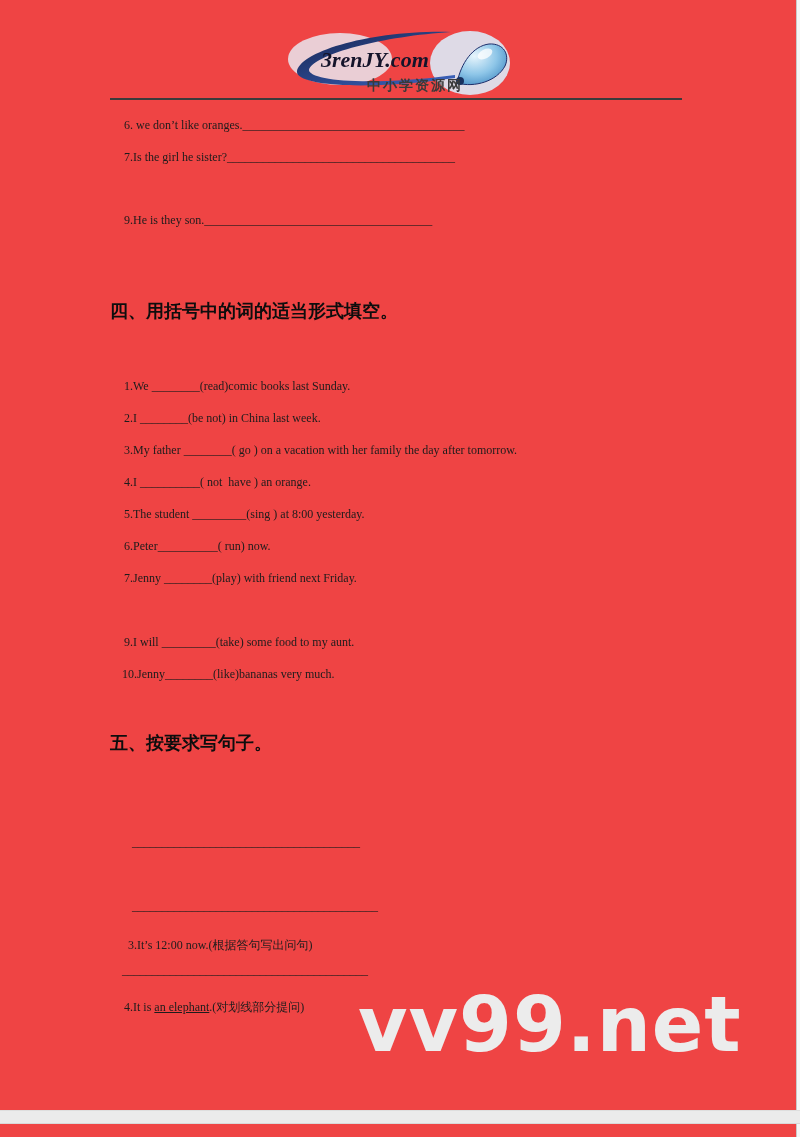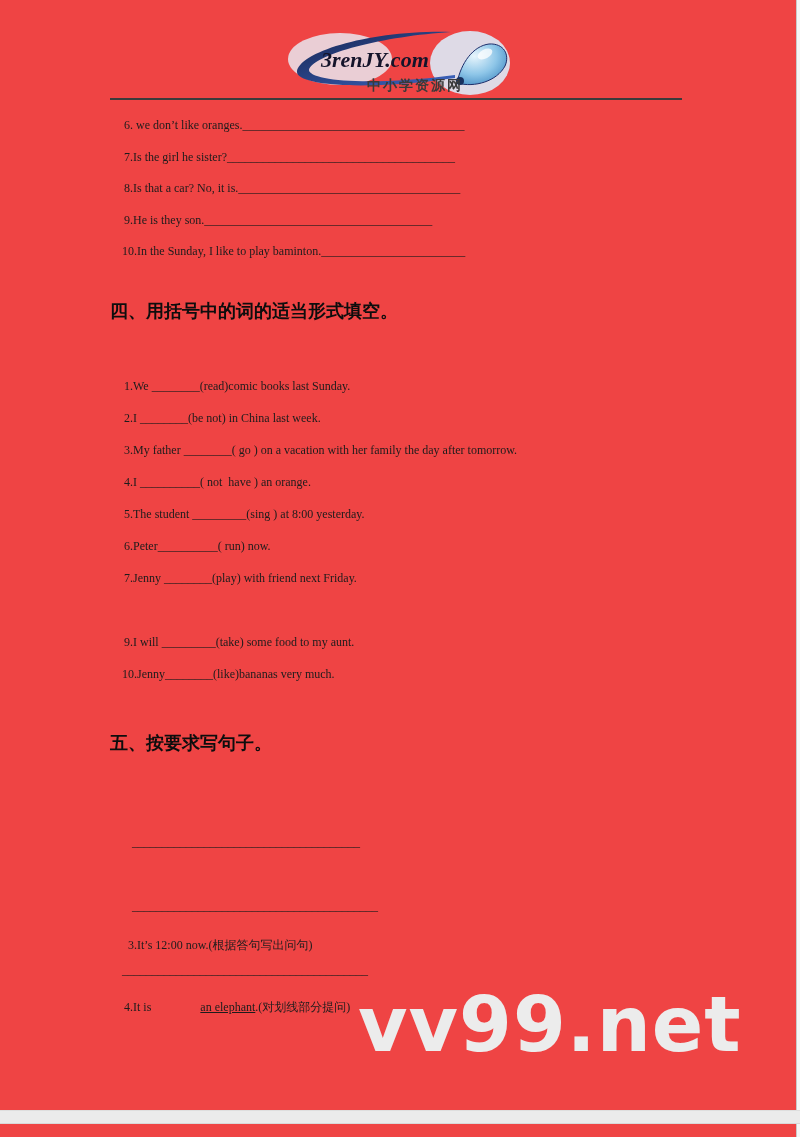--- a/index.html
+++ b/index.html
@@ -8,21 +8,21 @@
     font-family:"Liberation Serif", serif; color:#1c1c1c; overflow:hidden;
   }
   .t {
     position:absolute; font-size:12px; line-height:20px; white-space:pre;
     color:#1c1c1c;
   }
   .sec-title {
     position:absolute; font-family:"Liberation Sans", sans-serif;
     font-weight:bold; font-size:18px; color:#0d0d0d; white-space:pre;
   }
-  .underlined { text-decoration:underline;margin-left:46px; }
+  .underlined { text-decoration:underline; }
   .watermark {
     position:absolute; left:358px; top:980px;
     font-family:"DejaVu Sans", sans-serif; font-weight:bold;
     font-size:76px; color:#ececec; letter-spacing:1px; white-space:pre;
   }
   .rule { position:absolute; left:110px; top:98px; width:572px; height:2px; background:#3b3b3b; }
   .right-strip { position:absolute; right:0; top:0; width:3px; height:1137px; background:#f5f5f5; }
   .right-border { position:absolute; right:3px; top:0; width:1px; height:1137px; background:#c9c9c9; }
   .bottom-band {
     position:absolute; left:0; top:1110px; width:800px; height:12px;
@@ -67,23 +67,21 @@
     <circle cx="175" cy="56" r="4" fill="#17305f"></circle>
     <ellipse cx="200" cy="29" rx="8" ry="4.5" fill="#ffffff" opacity="0.75" transform="rotate(-28 200 29)"></ellipse>
     <text x="36" y="42" class="logo-site">3renJY.com</text>
     <text x="82" y="65" class="logo-tagline">中小学资源网</text>
   </svg>
 
   <div class="rule"></div>
 
   <div class="t" style="left:124px; top:115px">6. we don’t like oranges._____________________________________</div>
   <div class="t" style="left:124px; top:147px">7.Is the girl he sister?______________________________________</div>
-  <div class="t" style="left:124px; top:178px">8.Is that a car? No, it is._____________________________________</div>
   <div class="t" style="left:124px; top:210px">9.He is they son.______________________________________</div>
-  <div class="t" style="left:122px; top:241px">10.In the Sunday, I like to play baminton.________________________</div>
 
   <div class="sec-title" style="left:110px; top:299px">四、用括号中的词的适当形式填空。</div>
   <div class="t" style="left:124px; top:376px">1.We ________(read)comic books last Sunday.</div>
   <div class="t" style="left:124px; top:408px">2.I ________(be not) in China last week.</div>
   <div class="t" style="left:124px; top:440px">3.My father ________( go ) on a vacation with her family the day after tomorrow.</div>
   <div class="t" style="left:124px; top:472px">4.I __________( not  have ) an orange.</div>
   <div class="t" style="left:124px; top:504px">5.The student _________(sing ) at 8:00 yesterday.</div>
   <div class="t" style="left:124px; top:536px">6.Peter__________( run) now.</div>
   <div class="t" style="left:124px; top:568px">7.Jenny ________(play) with friend next Friday.</div>
   <div class="t" style="left:124px; top:632px">9.I will _________(take) some food to my aunt.</div>

